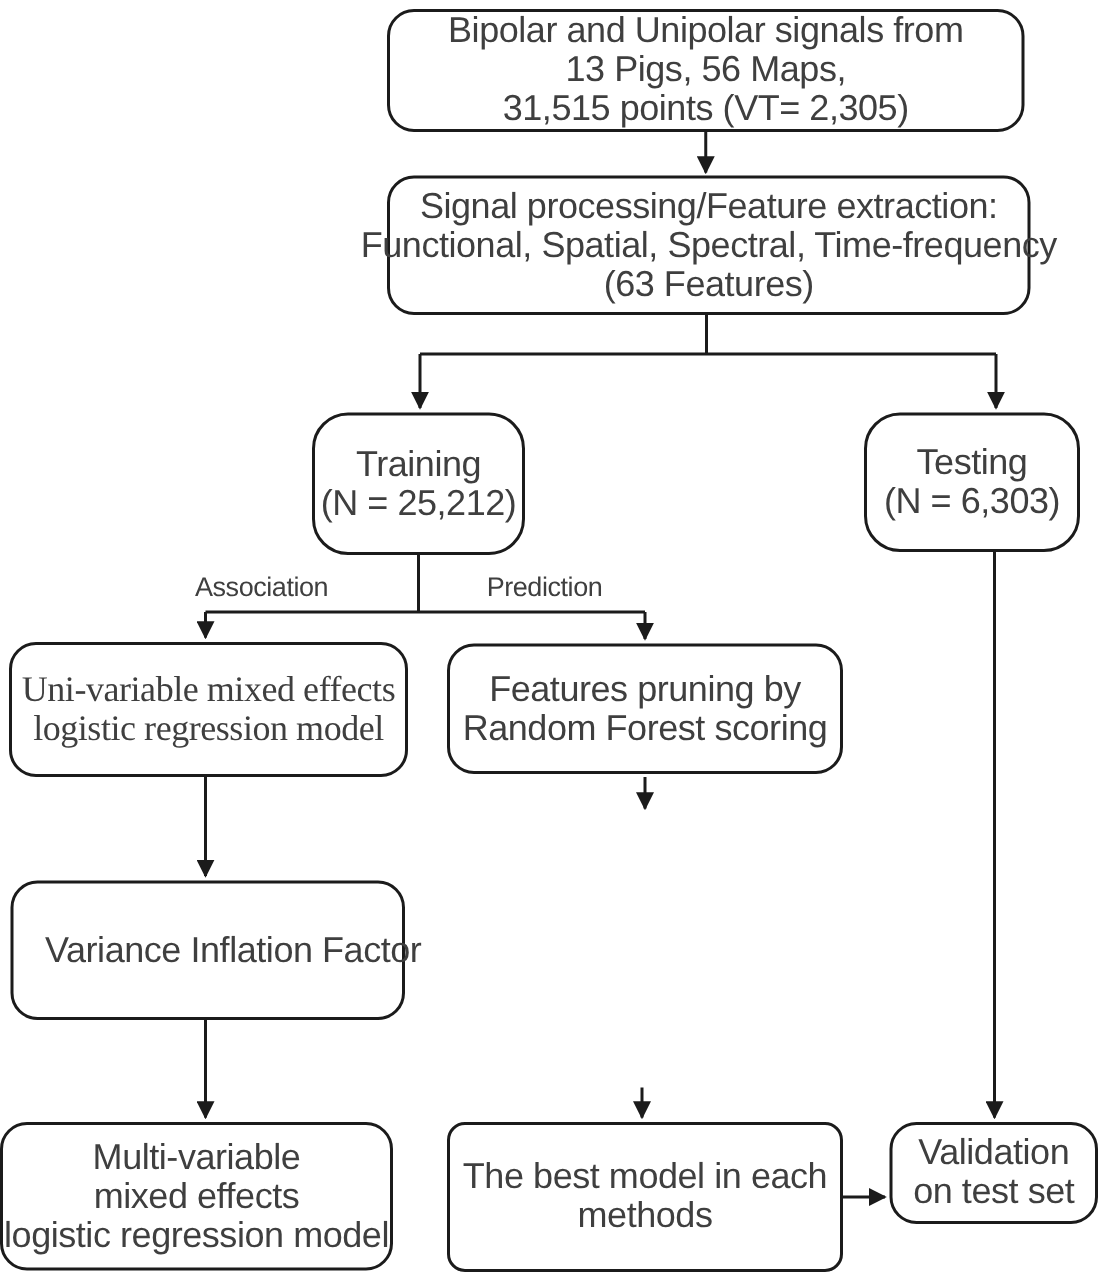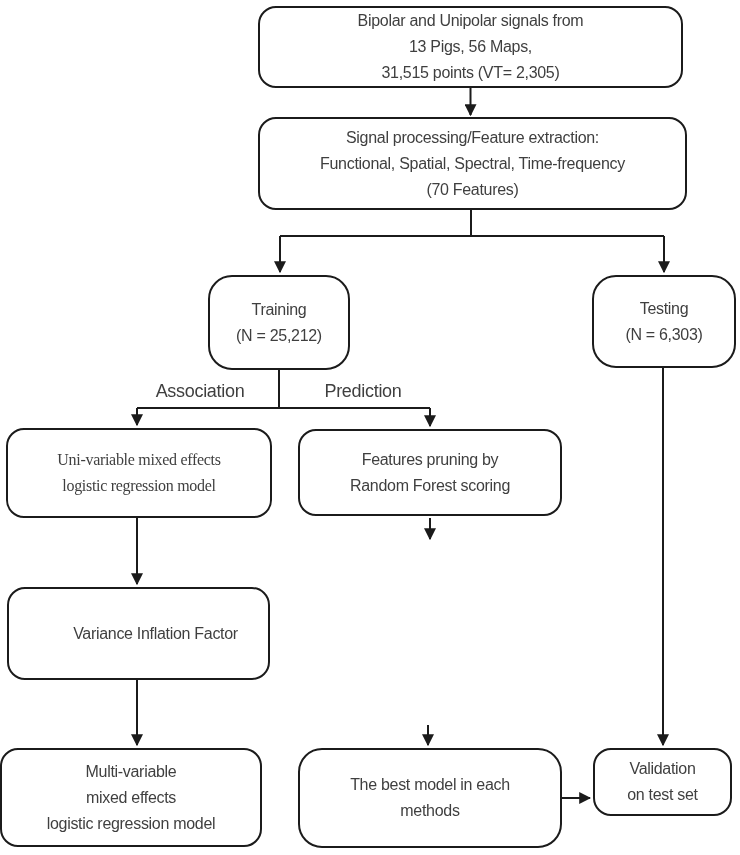--- a/index.html
+++ b/index.html
@@ -20,42 +20,42 @@
   .node{
     position:absolute;
     box-sizing:border-box;
     border:2.5px solid var(--line);
     border-radius:18px;
     background:#fff;
     display:flex;align-items:center;justify-content:center;
     text-align:center;
     white-space:pre;
     color:var(--text);
-    font-size:16px;line-height:26px;letter-spacing:-0.3px;
+    font-size:24px;line-height:26px;letter-spacing:-0.3px;
     padding:2px 4px;
   }
   .edge-label{
     position:absolute;
     color:var(--text);
     font-size:18px;line-height:22px;letter-spacing:-0.3px;
   }
   
   #n-source      {left:258px;top:6px;  width:425px;height:82px;}
   #n-processing  {left:258px;top:117px;width:429px;height:93px;}
   #n-training    {left:208px;top:275px;width:142px;height:95px;border-radius:24px;}
-  #n-testing     {left:592px;top:275px;width:144px;height:93px;border-radius:24px;}
+  #n-testing     {left:576px;top:275px;width:144px;height:93px;border-radius:24px;}
   #n-univariable {left:6px;  top:428px;width:266px;height:90px;font-family:Liberation Serif, serif;}
   #n-features    {left:298px;top:429px;width:264px;height:87px;}
   #n-vif         {left:7px;  top:587px;width:263px;height:93px;padding-left:38px;}
   #n-models      {left:298px;top:542px;width:262px;height:183px;border-radius:30px;}
   #n-multivariable{left:0; top:748px;width:262px;height:99px;}
-  #n-best        {left:298px;top:748px;width:264px;height:100px;border-radius:24px;}
+  #n-best        {left:298px;top:748px;width:264px;height:100px;border-radius:12px;}
   #n-validation  {left:593px;top:748px;width:139px;height:68px;}
   
-  #lbl-association{left:130px;top:380px;width:140px;text-align:center;}
+  #lbl-association{left:130px;top:380px;width:140px;text-align:left;}
   #lbl-prediction {left:303px;top:380px;width:120px;text-align:center;}
 </style>
 </head>
 <body style="background: rgb(255, 255, 255);">
 
 <div class="canvas">
 
   <svg class="connectors" viewBox="0 0 740 855" xmlns="http://www.w3.org/2000/svg">
     <defs>
       <marker id="arrow" viewBox="0 0 10 10" refX="9" refY="5" markerWidth="6" markerHeight="6" orient="auto-start-reverse">
@@ -77,21 +77,21 @@
     <path class="edge" d="M428 725 V 745" marker-end="url(#arrow)"></path>
     <path class="edge" d="M562 798 H 590" marker-end="url(#arrow)"></path>
     <path class="edge" d="M663 368 V 745" marker-end="url(#arrow)"></path>
   </svg>
 
   <div class="node" id="n-source">Bipolar and Unipolar signals from
 13 Pigs, 56 Maps,
 31,515 points (VT= 2,305)</div>
   <div class="node" id="n-processing">Signal processing/Feature extraction:
 Functional, Spatial, Spectral, Time-frequency
-(70 Features)</div>
+(63 Features)</div>
   <div class="node" id="n-training">Training
 (N = 25,212)</div>
   <div class="node" id="n-testing">Testing
 (N = 6,303)</div>
   <div class="node" id="n-univariable">Uni-variable mixed effects
 logistic regression model</div>
   <div class="node" id="n-features">Features pruning by
 Random Forest scoring</div>
   <div class="node" id="n-vif">Variance Inflation Factor</div>
   <div class="node" id="n-multivariable">Multi-variable

